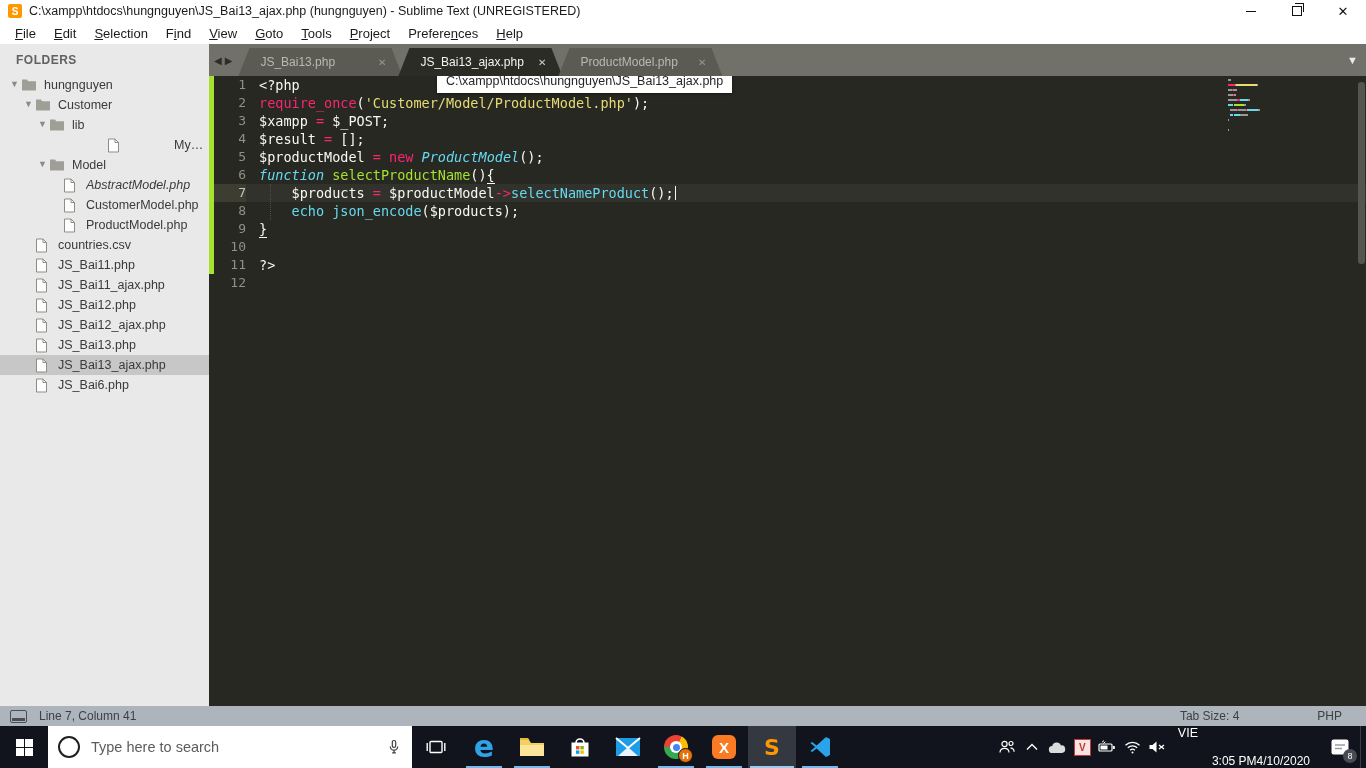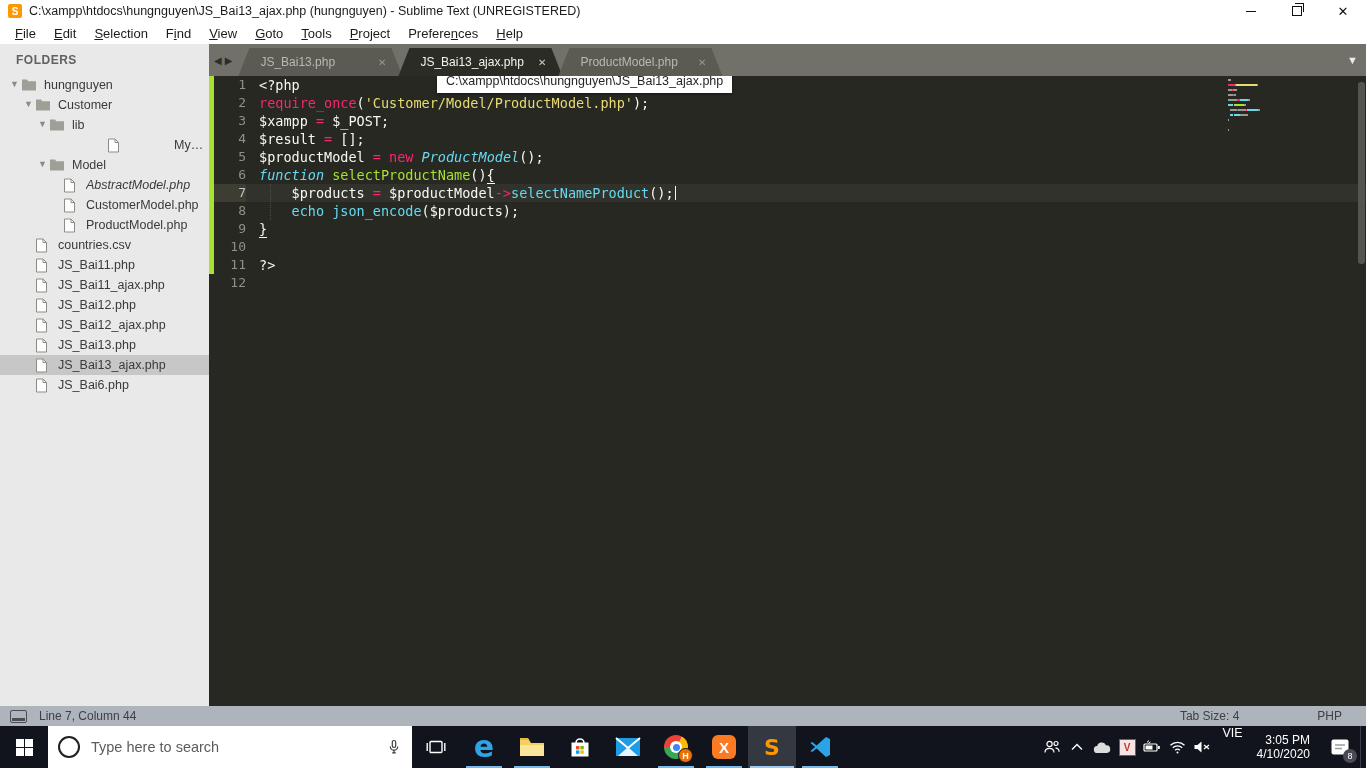--- a/index.html
+++ b/index.html
@@ -101,21 +101,21 @@
   .chrome-ball:before{content:"";position:absolute;left:6px;top:6px;width:12px;height:12px;background:#fff;border-radius:50%;}
   .chrome-ball:after{content:"";position:absolute;left:8.5px;top:8.5px;width:7px;height:7px;background:#4285f4;border-radius:50%;}
   .app-badge{position:absolute;right:-4px;bottom:-3px;width:13px;height:13px;border-radius:50%;background:#e8710a;color:#fff;
              font-size:9px;font-weight:bold;display:flex;align-items:center;justify-content:center;border:1px solid #11141c;}
   .xampp-tile{width:24px;height:24px;border-radius:6px;background:#fb7a24;color:#fff;font-weight:bold;font-size:15px;display:flex;align-items:center;justify-content:center;}
   .subl-s{color:#ff9800;font-weight:bold;font-size:22px;font-family:"DejaVu Sans",sans-serif;}
   #tb-spacer{flex:1 1 auto;}
   .tray-cell{width:25px;display:flex;align-items:center;justify-content:center;}
   .av-v{width:15px;height:15px;background:#f7e3e3;border:1px solid #c23b3b;color:#c0392b;font-weight:bold;font-size:10px;display:flex;align-items:center;justify-content:center;}
   #lang{width:36px;text-align:center;font-size:12.5px;}
-  #clock{display:flex;flex-direction:column;align-items:flex-end;justify-content:center;font-size:12px;line-height:14px;padding:0 10px 0 6px;}
+  #clock{display:flex;flex-direction:row;align-items:flex-end;justify-content:center;font-size:12px;line-height:14px;padding:0 10px 0 6px;}
   #notif{width:40px;display:flex;align-items:center;justify-content:center;position:relative;}
   #notif-badge{position:absolute;right:3px;bottom:5px;width:14px;height:14px;border-radius:50%;background:#4a4a52;color:#fff;font-size:9px;display:flex;align-items:center;justify-content:center;}
   #show-desktop{width:5px;border-left:1px solid #3a3d46;}
 </style>
 </head>
 <body>
 
 <div id="stage">
 
   <div id="titlebar">
@@ -382,21 +382,21 @@
             </div>
             <div class="mm-row"></div>
           </div>
         <div id="vscroll"></div>
       </div>
     </div>
   </div>
 
   <div id="statusbar">
     <div id="panel-icon"></div>
-    <span>Line 7, Column 44</span>
+    <span>Line 7, Column 41</span>
     <div id="sb-right">
       <span id="sb-tabsize">Tab Size: 4</span>
       <span id="sb-syntax">PHP</span>
     </div>
   </div>
 
   <div id="taskbar">
     <div id="start-btn">
       <div id="win-logo">
           <i></i>

